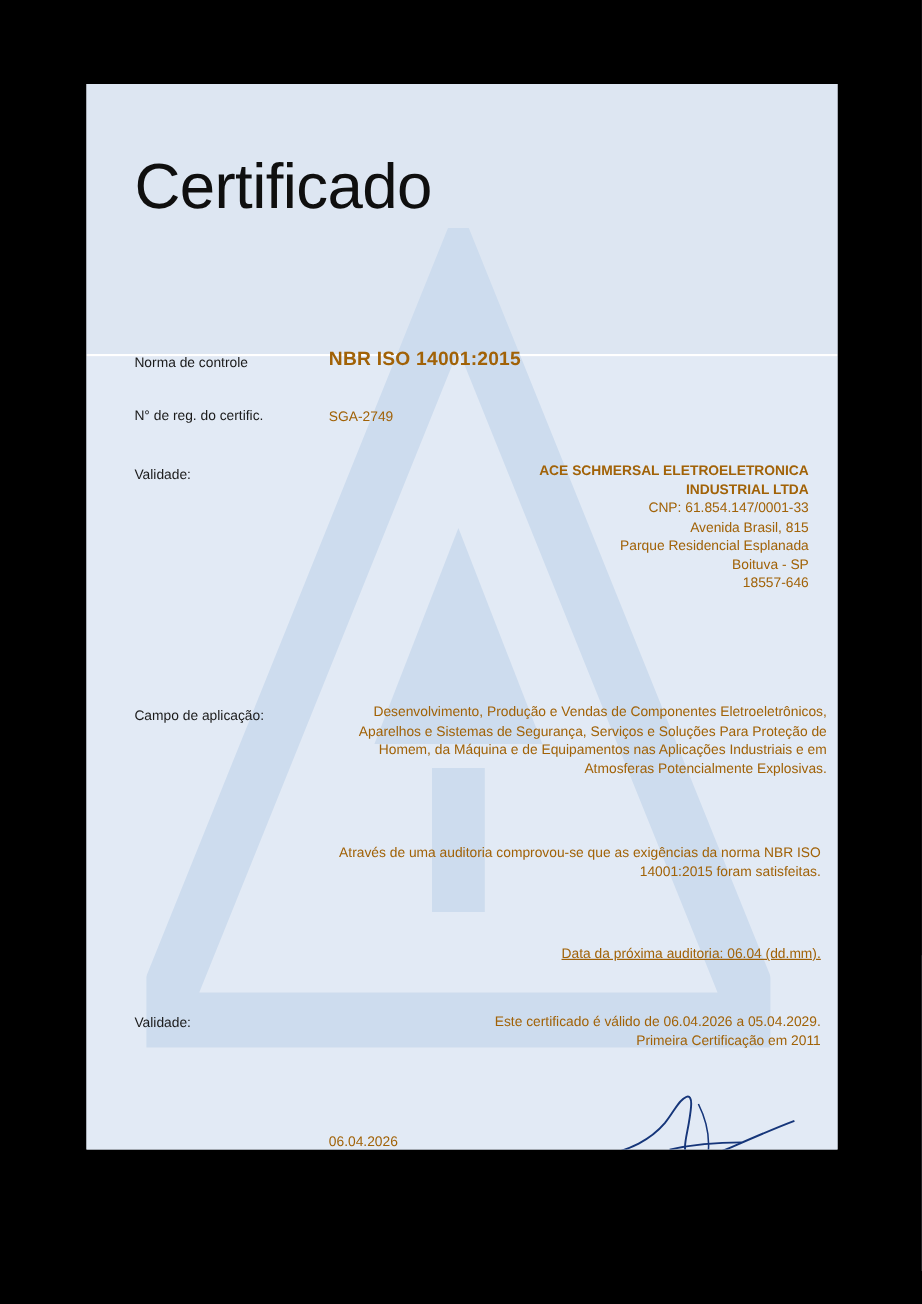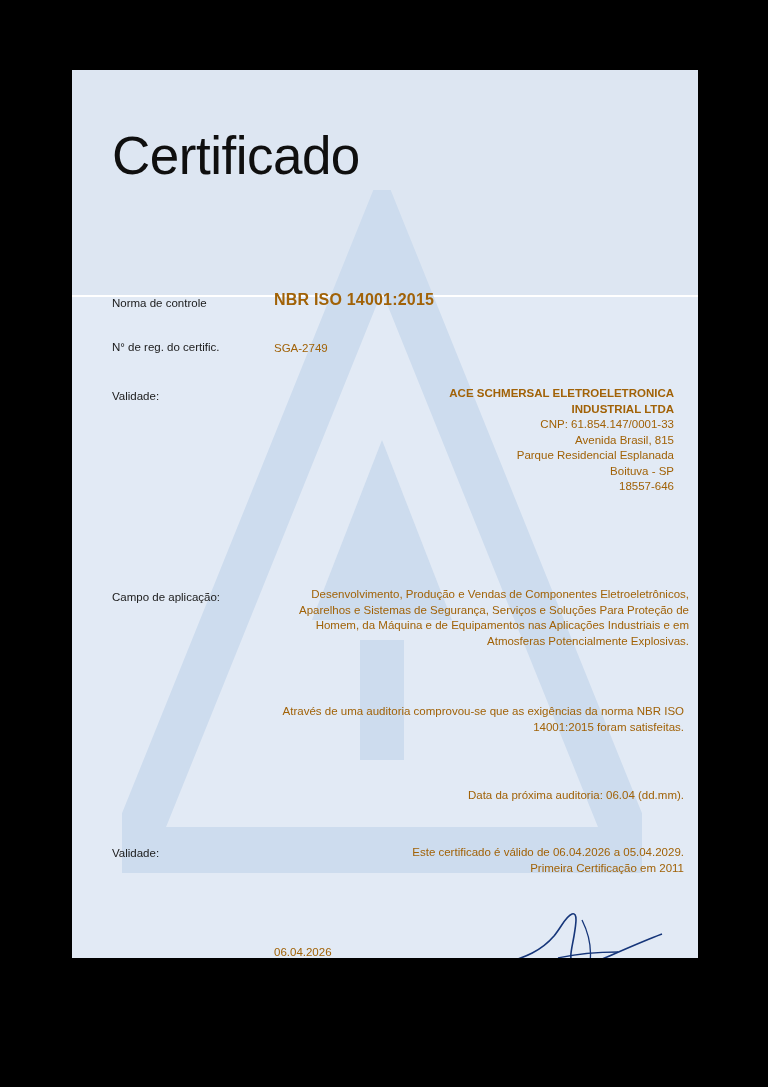--- a/index.html
+++ b/index.html
@@ -108,21 +108,21 @@
   .val-reg { left: 202px; top: 271px; }
 
   .lbl-empresa { left: 40px; top: 320px; }
   .val-empresa { left: 202px; top: 316px; width: 400px; }
   .val-empresa .bold { font-weight: bold; }
 
   .lbl-campo { left: 40px; top: 521px; }
   .val-campo { left: 202px; top: 517px; width: 415px; }
 
   .val-auditoria { left: 202px; top: 634px; width: 410px; }
-  .val-proxima { left: 202px; top: 718px; width: 410px; }
+  .val-proxima { left: 202px; top: 718px; width: 410px; text-decoration: underline; }
 
   .lbl-validade { left: 40px; top: 777px; }
   .val-validade { left: 202px; top: 775px; width: 410px; }
 
   .val-data { left: 202px; top: 875px; }
   .signature {
     position: absolute;
     left: 424px;
     top: 840px;
     width: 180px;

